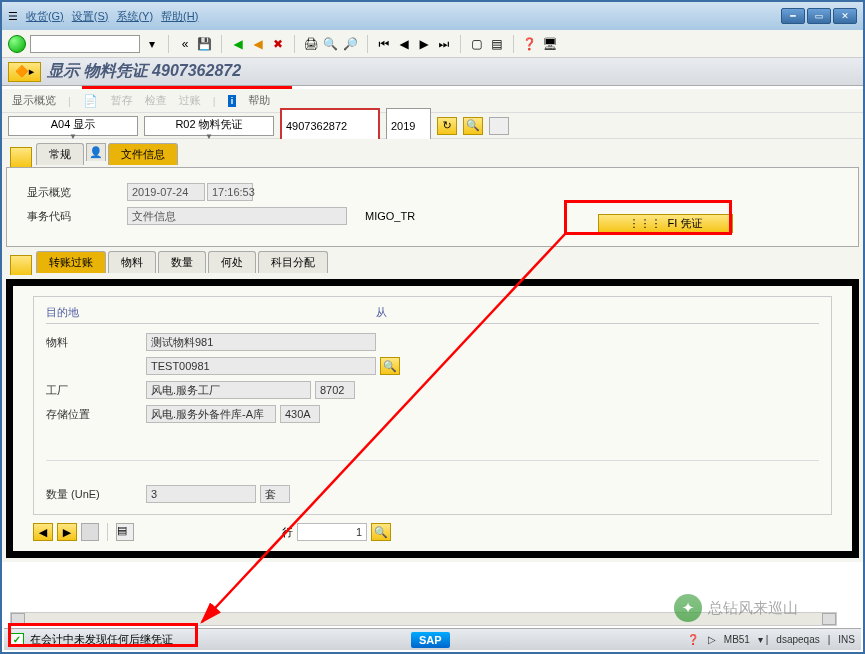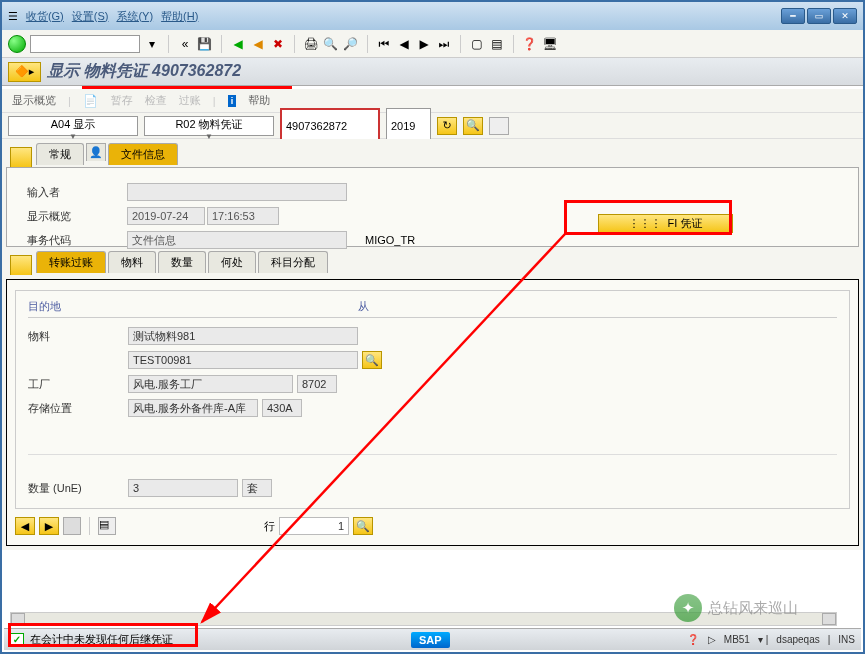--- a/index.html
+++ b/index.html
@@ -31,21 +31,21 @@
 .tab { padding: 3px 12px; border: 1px solid #aaa; border-bottom: none; background: #e8e8e0; cursor: pointer; border-radius: 3px 3px 0 0; margin-right: 2px; font-size:11px; }
 .tab.active { background: #eab308; font-weight: normal; }
 .tab-icon { width: 20px; height: 18px; border: 1px solid #aaa; border-bottom: none; background: #e8e8e0; margin-right: 2px; display:flex;align-items:center;justify-content:center; }
 .panel { border: 1px solid #aaa; background: #fafaf5; padding: 12px 20px; }
 .form-row { display: flex; align-items: center; height: 24px; }
 .form-label { width: 100px; color: #333; }
 .form-val { height: 18px; border: 1px solid #bbb; background: #eaeaea; padding: 0 4px; display: flex; align-items: center; color: #555; }
 .red-box { position: absolute; border: 3px solid red; pointer-events: none; z-index: 50; }
 .fi-btn-wrap { position: absolute; right: 130px; top: 212px; width: 135px; height: 19px; }
 .fi-btn { background: linear-gradient(#ffe680, #f5c518); border: 1px solid #b89500; width: 135px; height: 19px; display: flex; align-items: center; justify-content: center; cursor: pointer; }
-.lower-panel { border: 1px solid #000000; background: #fafaf5; padding: 10px 8px; margin-top: 4px; }
+.lower-panel { border: 7px solid #000000; background: #fafaf5; padding: 10px 20px; margin-top: 4px; }
 .inner-box { border: 1px solid #ccc; background: #fafaf5; padding: 8px 12px; }
 .section-head { display: flex; border-bottom: 1px solid #ccc; padding-bottom: 3px; margin-bottom: 6px; color: #4a5aa0; }
 .section-head div:first-child { width: 330px; }
 .ro-field { height: 18px; border: 1px solid #bbb; background: #eaeaea; padding: 0 4px; display: flex; align-items: center; color: #333; font-size:11px; }
 .yellow-icon-btn { width: 20px; height: 18px; background: linear-gradient(#ffe680, #f5c518); border: 1px solid #b89500; cursor: pointer; display:flex;align-items:center;justify-content:center; }
 .bottom-toolbar { display: flex; align-items: center; gap: 4px; margin-top: 8px; }
 .statusbar { position: absolute; bottom: 2px; left: 2px; right: 2px; height: 22px; background: linear-gradient(#e8ecf0, #d0d4d8); display: flex; align-items: center; padding: 0 6px; justify-content: space-between; border-top: 1px solid #aaa; }
 .status-left { display: flex; align-items: center; gap: 6px; }
 .check-icon { width: 14px; height: 14px; border: 1px solid #0a0; background: #fff; display: flex; align-items: center; justify-content: center; color: #0a0; font-size: 10px; font-weight: bold; }
 .status-right { display: flex; align-items: center; gap: 8px; color: #333; font-size: 10px; }
@@ -140,27 +140,23 @@
 
   <div class="main-area">
     <div class="tab-row">
       <div class="tab-folder"></div>
       <div class="tab">常规</div>
       <div class="tab-icon">👤</div>
       <div class="tab active">文件信息</div>
     </div>
     <div class="panel" style="height:80px">
       <div class="form-row">
-        <div class="form-label">输入者</div>
-        <div class="form-val" style="width:220px"></div>
-      </div>
-      <div class="form-row">
         <div class="form-label">显示概览</div>
         <div class="form-val" style="width:78px">2019-07-24</div>
-        <div class="form-val" style="width:72px;margin-left:2px">17:16:53</div>
+        <div class="form-val" style="width:46px;margin-left:2px">17:16:53</div>
       </div>
       <div class="form-row">
         <div class="form-label">事务代码</div>
         <div class="form-val" style="width:220px">文件信息</div>
         <div style="width:18px"></div>
         <span>MIGO_TR</span>
       </div>
     </div>
   </div>
 

